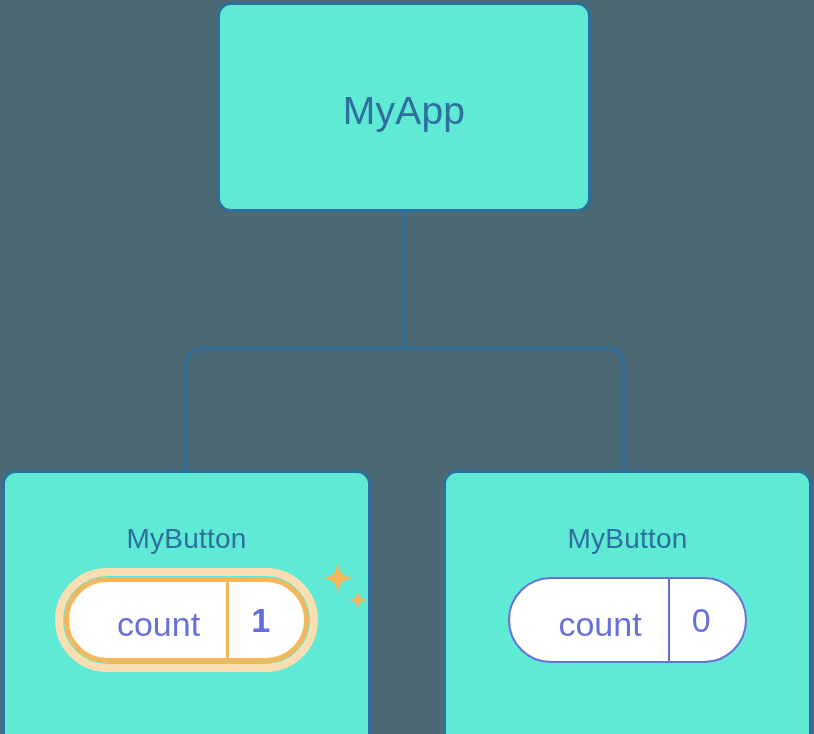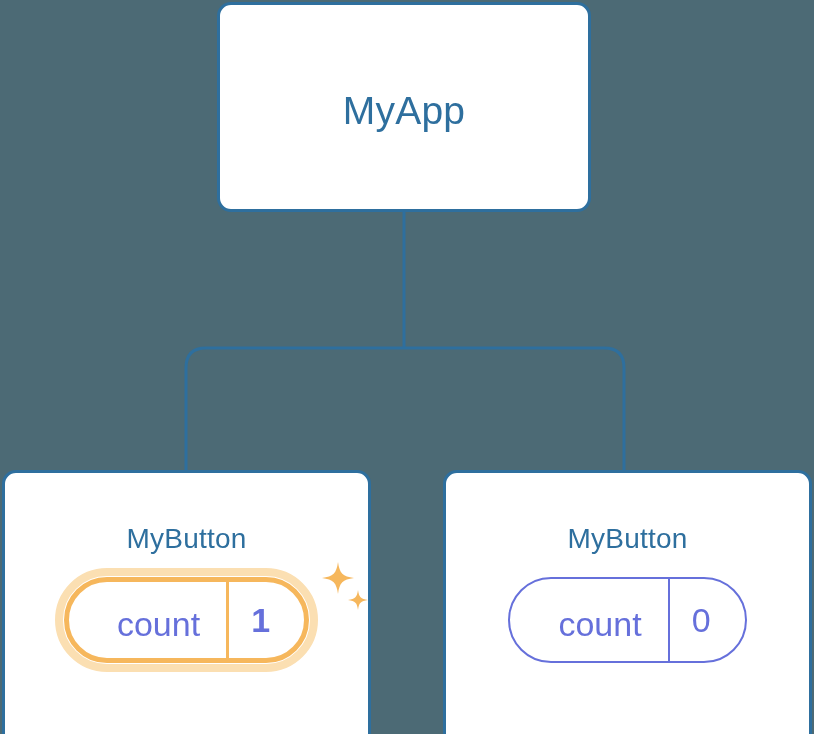--- a/index.html
+++ b/index.html
@@ -25,21 +25,21 @@
     left: 0;
     top: 0;
     width: 814px;
     height: 734px;
     pointer-events: none;
   }
 
   
   .node {
     position: absolute;
-    background: #ffffff;
+    background: #5eead4;
     border: 3px solid #2e6f9e;
     border-radius: 14px;
     box-sizing: border-box;
   }
   .node-root {
     left: 217px;
     top: 2px;
     width: 374px;
     height: 210px;
   }

